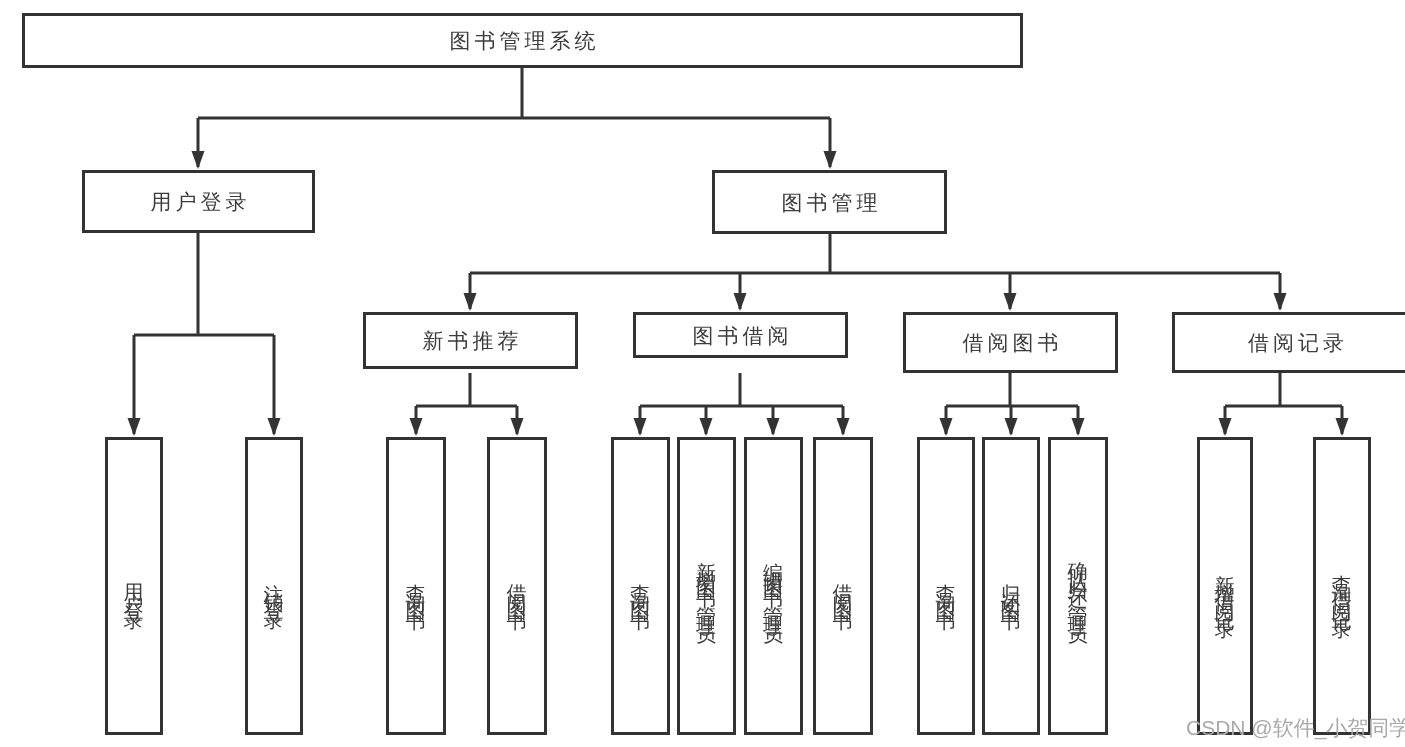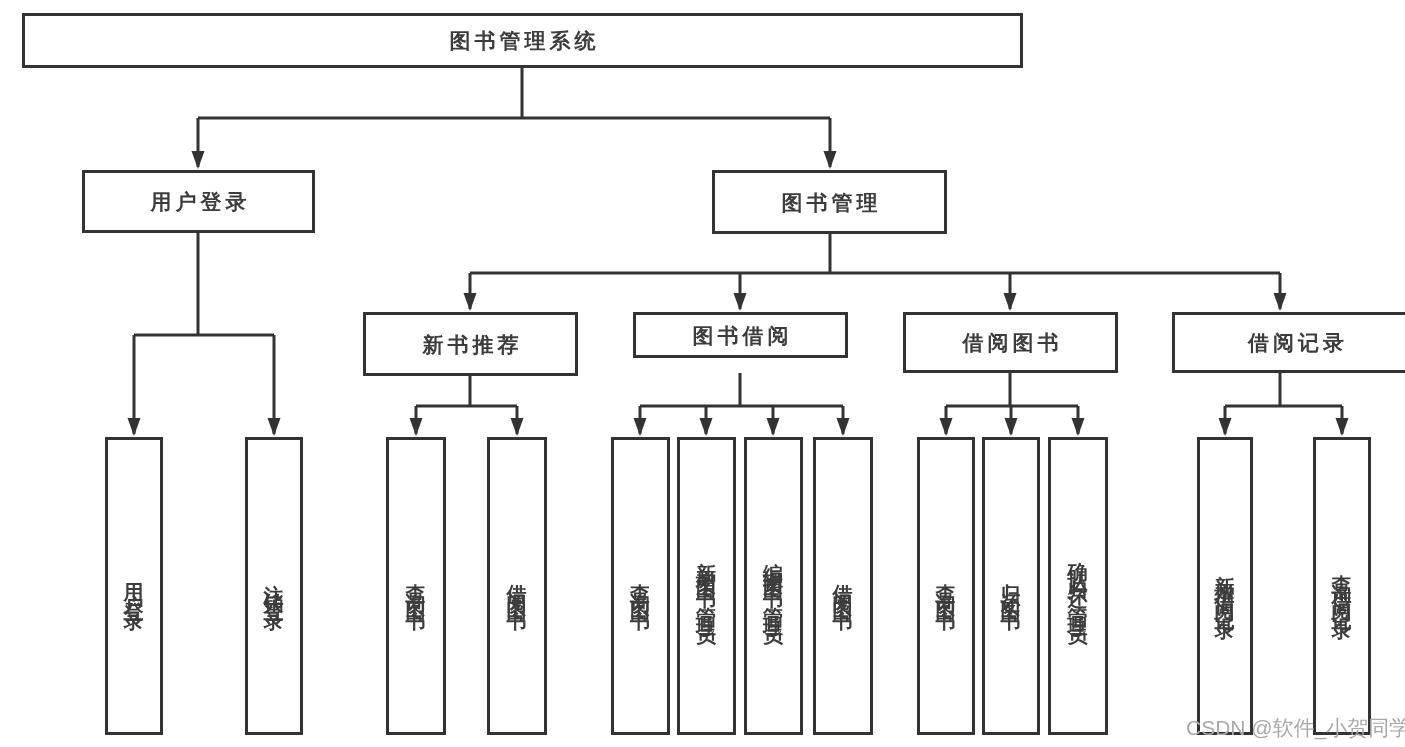--- a/index.html
+++ b/index.html
@@ -27,38 +27,37 @@
   #connectors marker path{fill:var(--line);stroke:none;}
   .box{
     position:absolute;
     box-sizing:border-box;
     border:3px solid var(--line);
     background:#fff;
     display:flex;align-items:center;justify-content:center;
     text-align:left;
     line-height:1;
     z-index:2;
-    font-weight:bold;
   }
   .hbox{
     font-size:21px;
     letter-spacing:4px;
     text-indent:4px;
   }
   .vbox{
     writing-mode:vertical-rl;
     text-orientation:mixed;
     font-size:20px;
     letter-spacing:9px;
   }
   
   .n-root          {left:22px;  top:13px;  width:1001px;height:55px;}
   .n-user-login    {left:82px;  top:170px; width:233px; height:63px;}
   .n-book-mgmt     {left:712px; top:170px; width:235px; height:64px;}
-  .n-new-book-rec  {left:363px; top:312px; width:215px; height:64px;}
+  .n-new-book-rec  {left:363px; top:312px; width:215px; height:57px;}
   .n-book-borrow   {left:633px; top:312px; width:215px; height:46px;}
   .n-current-borrow{left:903px; top:312px; width:215px; height:61px;}
   .n-borrow-records{left:1172px;top:312px; width:248px; height:61px;}
   .n-login         {left:105px; top:437px; width:58px;  height:298px;}
   .n-logout        {left:245px; top:437px; width:58px;  height:298px;}
   .n-rec-query     {left:386px; top:437px; width:60px;  height:298px;}
   .n-rec-borrow    {left:487px; top:437px; width:60px;  height:298px;}
   .n-bb-query      {left:611px; top:437px; width:59px;  height:298px;}
   .n-bb-add        {left:677px; top:437px; width:59px;  height:298px;}
   .n-bb-edit       {left:744px; top:437px; width:59px;  height:298px;}

